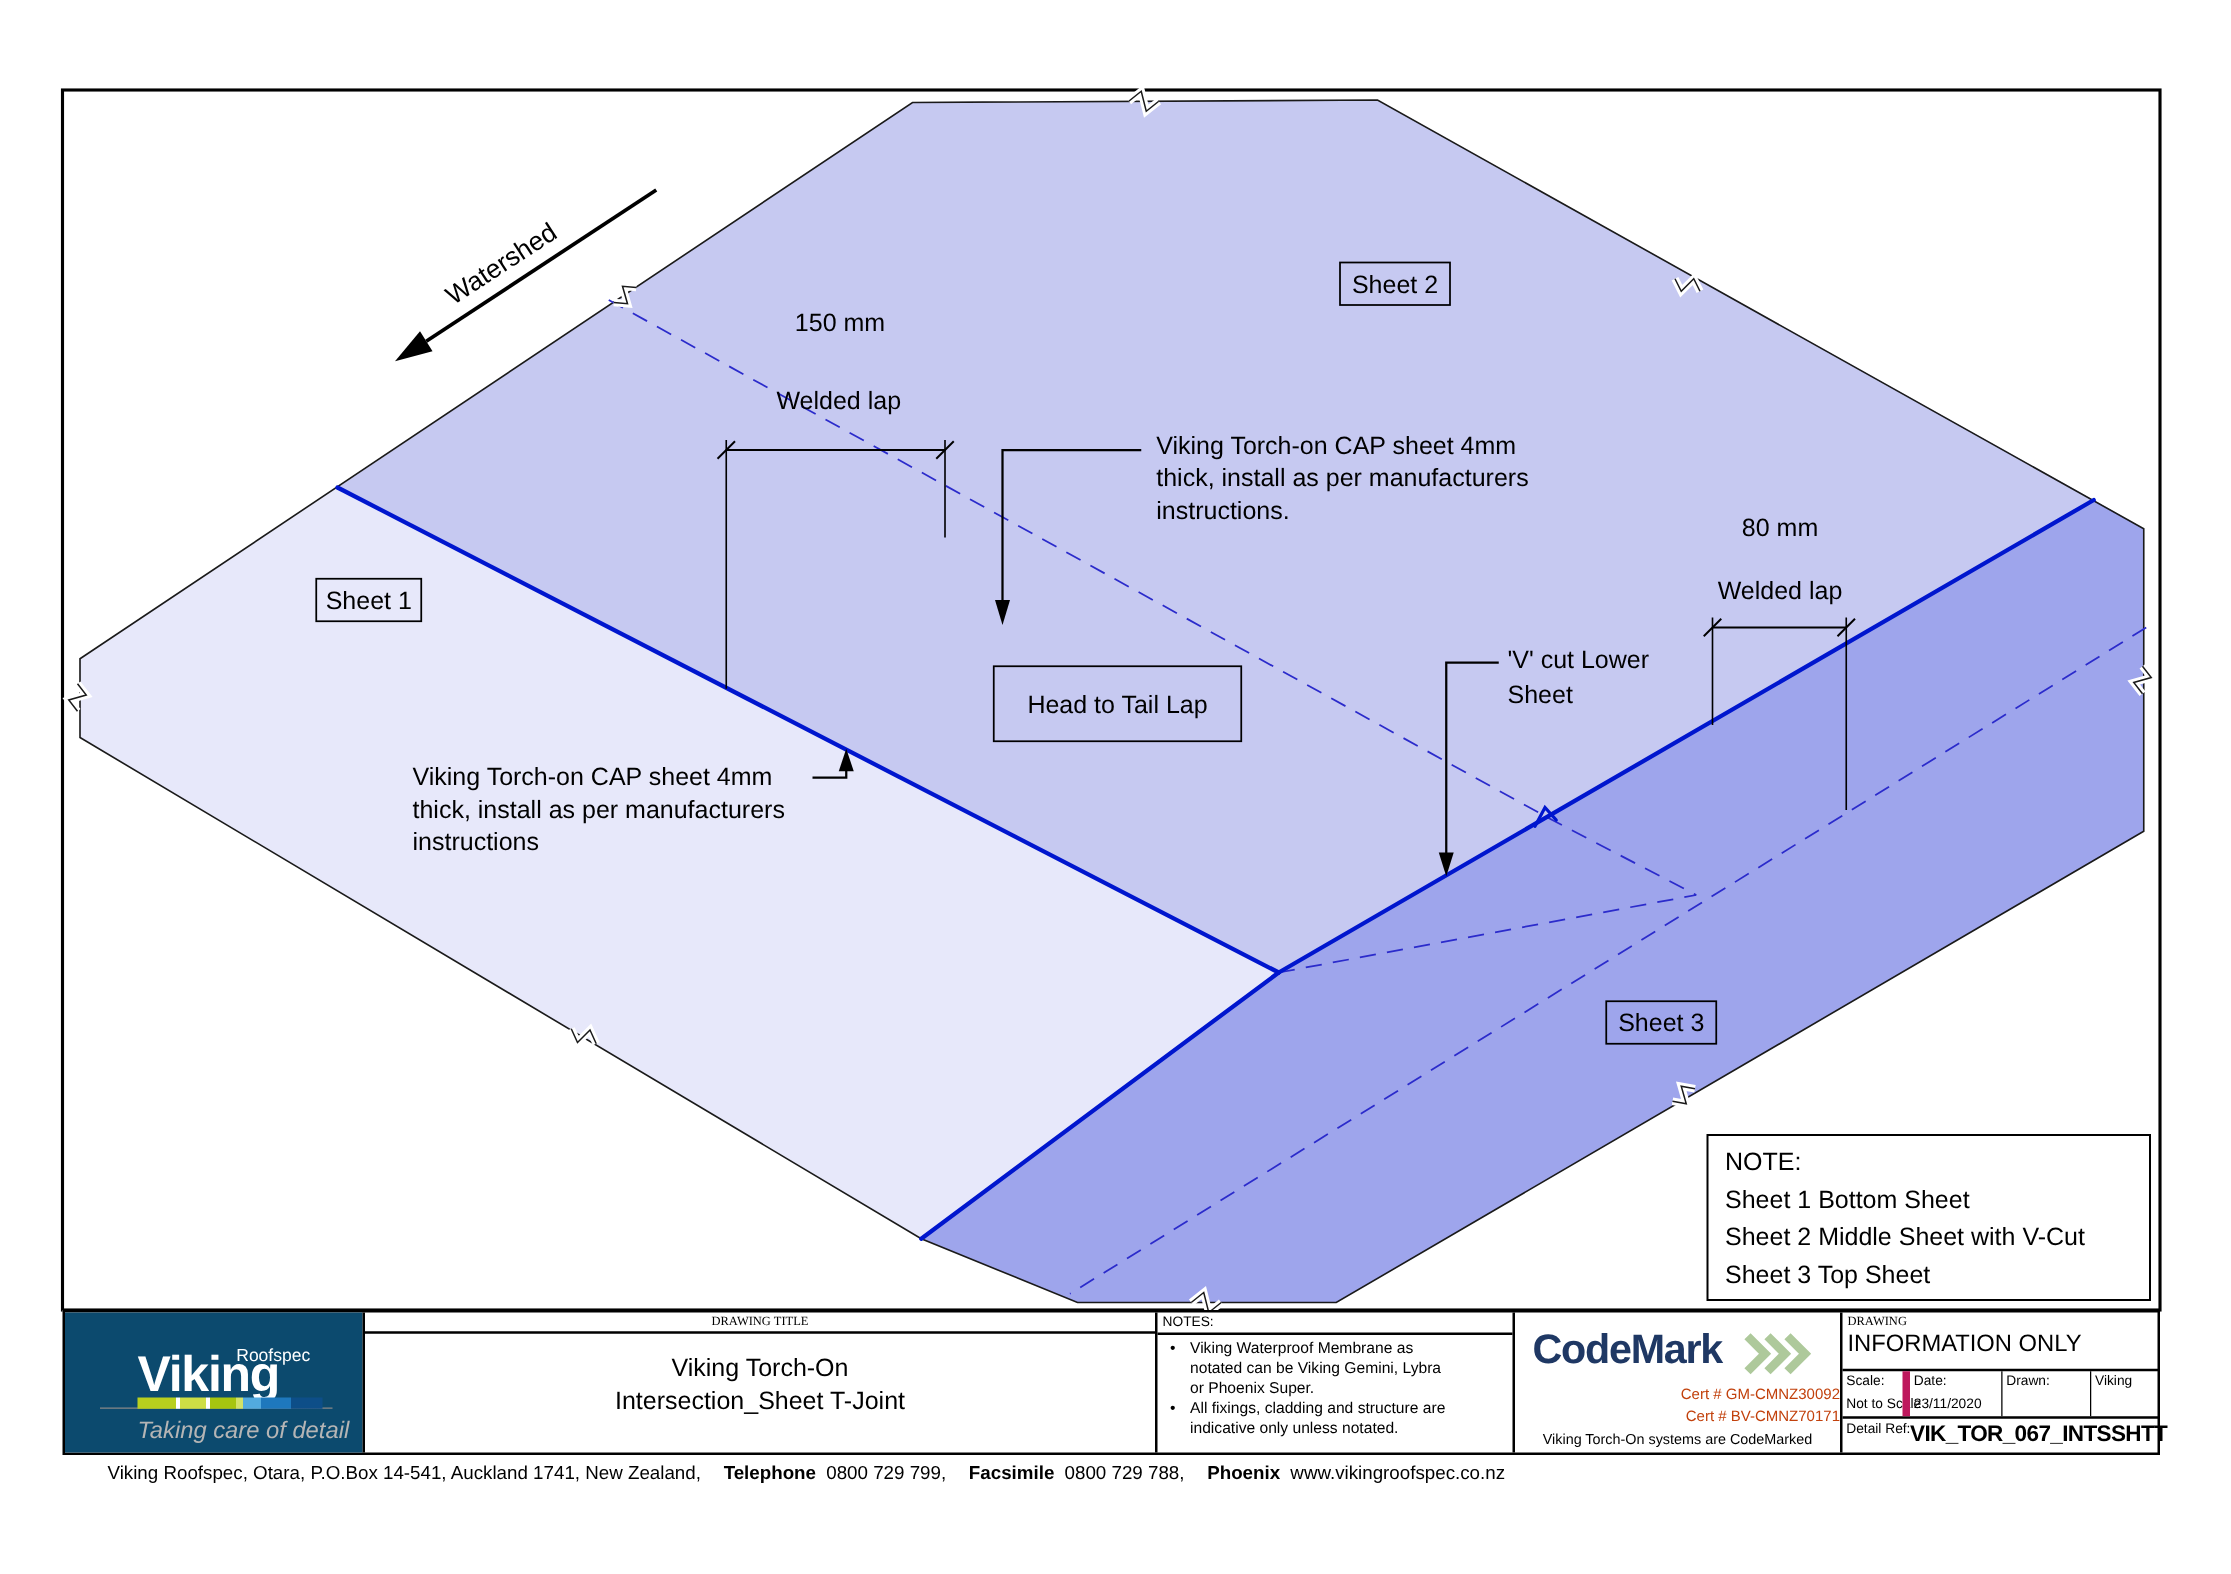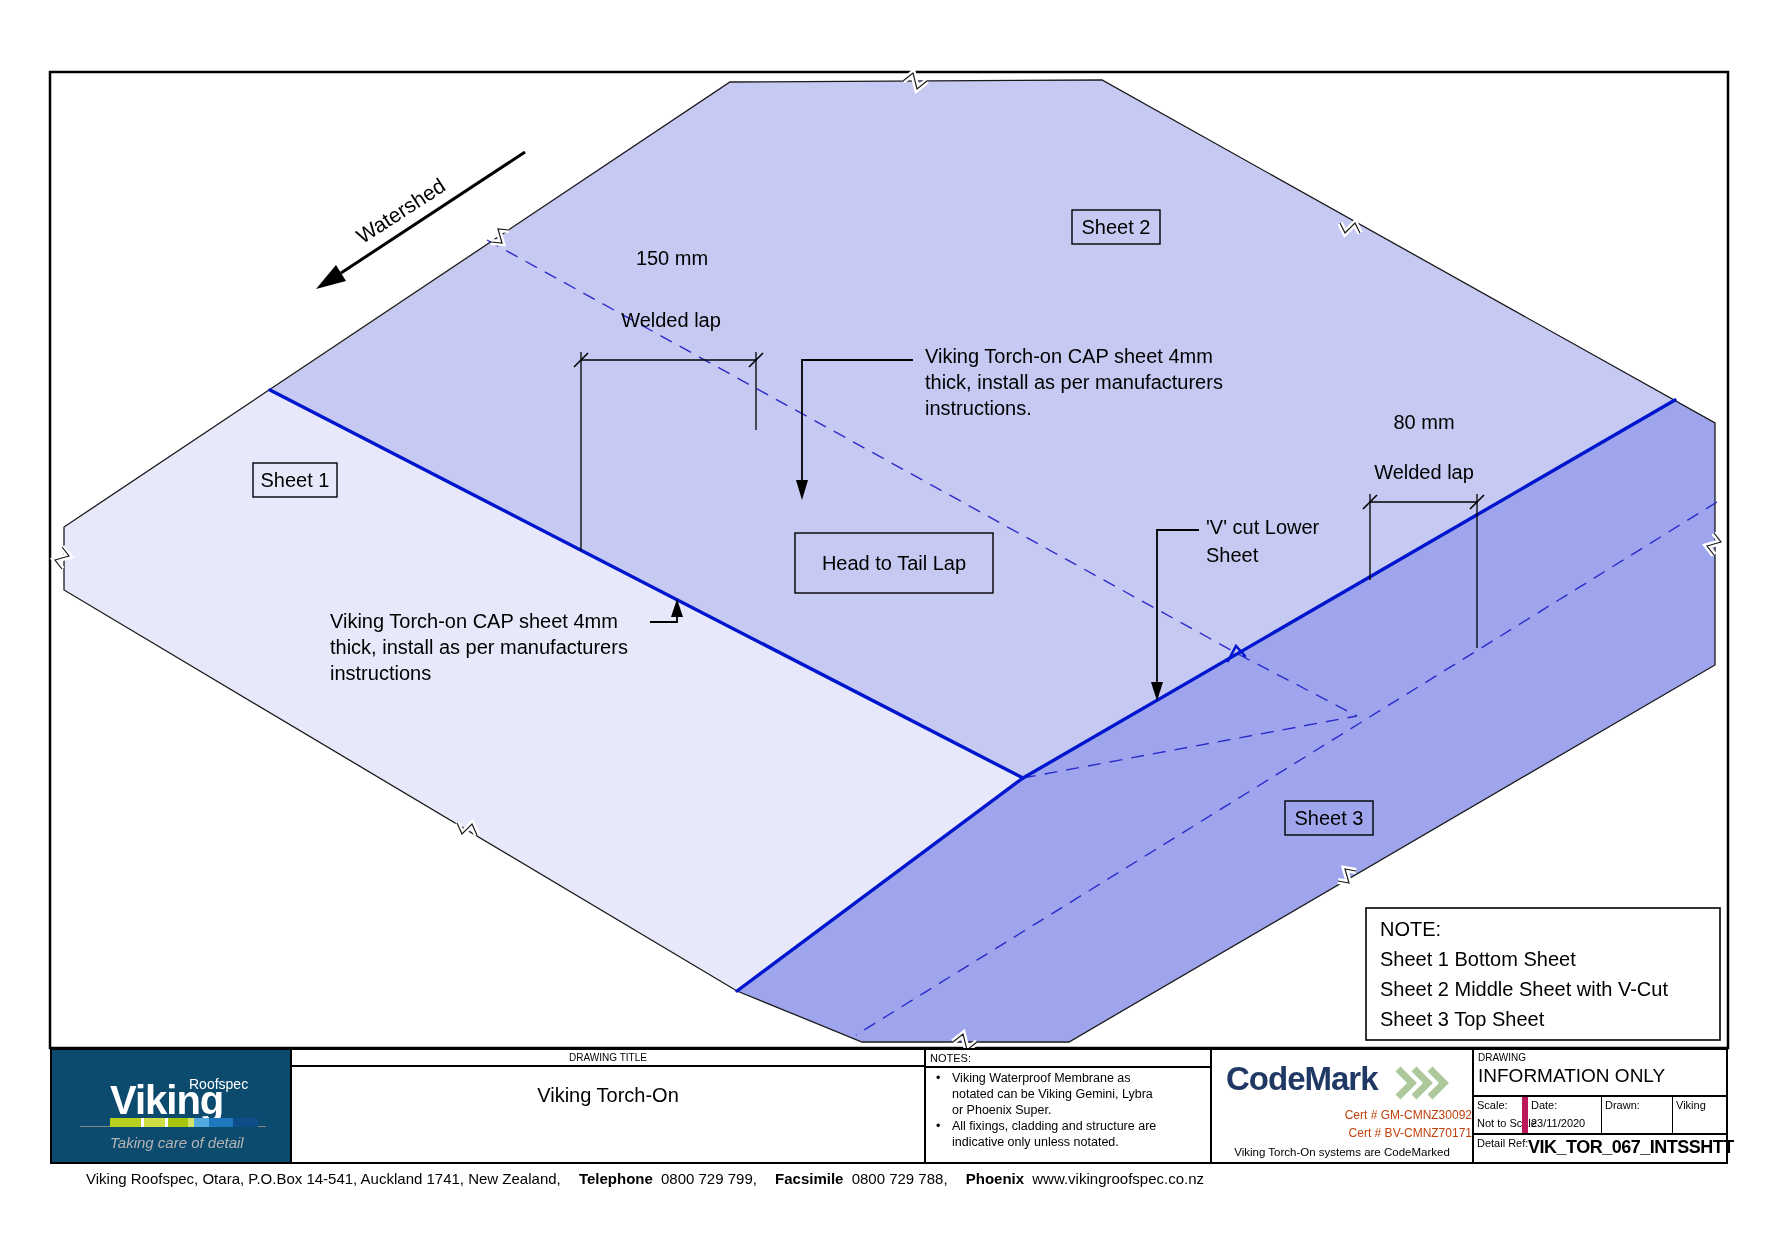--- a/index.html
+++ b/index.html
@@ -9,21 +9,21 @@
   .lbl{font-size:20px;}
   .lbl-i{font-size:21px;}
   
   #titleblock{position:absolute;left:50px;top:1048px;width:1678px;height:116px;border:2px solid #000;box-sizing:border-box;background:#fff;}
   .cell{position:absolute;top:0;height:100%;box-sizing:border-box;border-left:2px solid #000;}
   #cell-logo{left:0;width:238px;background:#0c4a6e;border-left:none;}
   #cell-title{left:238px;width:634px;}
   #cell-notes{left:872px;width:286px;}
   #cell-codemark{left:1158px;width:262px;}
   #cell-info{left:1420px;width:256px;}
-  .cell-header{font-size:10px;color:#000;}
+  .cell-header{font-size:10px;color:#000;font-family:Liberation Serif, serif;}
   #title-header{position:absolute;top:2px;left:0;width:100%;text-align:center;border-bottom:2px solid #000;padding-bottom:2px;}
   .title-line{width:100%;text-align:center;font-size:20px;line-height:26px;color:#000;}
   #title-lines{position:absolute;top:32px;width:100%;}
   #notes-header{position:absolute;top:2px;left:4px;font-size:11px;}
   #notes-rule{position:absolute;top:16px;left:0;width:100%;border-top:2px solid #000;}
   .note-line{position:relative;font-size:12.5px;line-height:16px;color:#000;padding-left:26px;}
   .bullet::before{content:"\2022";position:absolute;left:10px;top:0;}
   #notes-body{position:absolute;top:20px;left:0;width:100%;}
   
   #cm-name{position:absolute;top:10px;left:14px;font-size:33px;font-weight:bold;color:#1F3864;letter-spacing:-1px;}
@@ -44,21 +44,21 @@
   .info-val{position:absolute;top:20px;left:3px;font-size:11px;white-space:nowrap;}
   #info-refrow{position:absolute;top:85px;left:0;width:100%;}
   #ref-label{position:absolute;top:2px;left:3px;font-size:11px;}
   #ref-value{position:absolute;top:2px;left:54px;width:200px;text-align:right;font-size:18px;font-weight:bold;letter-spacing:-0.5px;white-space:nowrap;}
   
   #logo-sub{position:absolute;top:26px;left:137px;color:#fff;font-size:14px;}
   #logo-brand{position:absolute;top:28px;left:58px;color:#fff;font-size:40px;font-weight:bold;letter-spacing:-1px;}
   #logo-stripe{position:absolute;top:68px;left:58px;width:148px;height:9px;
     background:linear-gradient(90deg,#b8cf1e 0 21%,#fff 21% 23%,#cede45 23% 37%,#fff 37% 39%,#a6c50f 39% 53%,#d2e268 53% 57%,#52aadf 57% 67%,#1e78bd 67% 83%,#0d4e88 83% 100%);}
   #logo-rule{position:absolute;top:76px;left:28px;width:186px;border-top:1px solid #888;}
-  #logo-tag{position:absolute;top:84px;left:58px;color:#b5b5b5;font-size:15px;font-style:italic;}
+  #logo-tag{position:absolute;top:84px;left:58px;color:#b5b5b5;font-size:19px;font-style:italic;}
   
   #footer{position:absolute;left:86px;top:1170px;font-size:15px;color:#000;white-space:nowrap;}
   #footer span{margin-right:4px;}
   .fb{font-weight:bold;margin-left:10px;}
 </style>
 </head>
 <body>
 
 <div id="page">
 
@@ -173,20 +173,21 @@
       <div id="logo-brand">Viking</div>
       <div id="logo-rule"></div>
       <div id="logo-stripe"></div>
       <div id="logo-tag">Taking care of detail</div>
     </div>
 
     <div id="cell-title" class="cell">
       <div id="title-header" class="cell-header">DRAWING TITLE</div>
       <div id="title-lines">
         <div class="title-line">Viking Torch-On</div>
+        <div class="title-line">Intersection_Sheet T-Joint</div>
       </div>
     </div>
 
     <div id="cell-notes" class="cell">
       <div id="notes-header">NOTES:</div>
       <div id="notes-rule"></div>
       <div id="notes-body">
         <div class="note-line bullet">Viking Waterproof Membrane as</div>
         <div class="note-line">notated can be Viking Gemini, Lybra</div>
         <div class="note-line">or Phoenix Super.</div>

